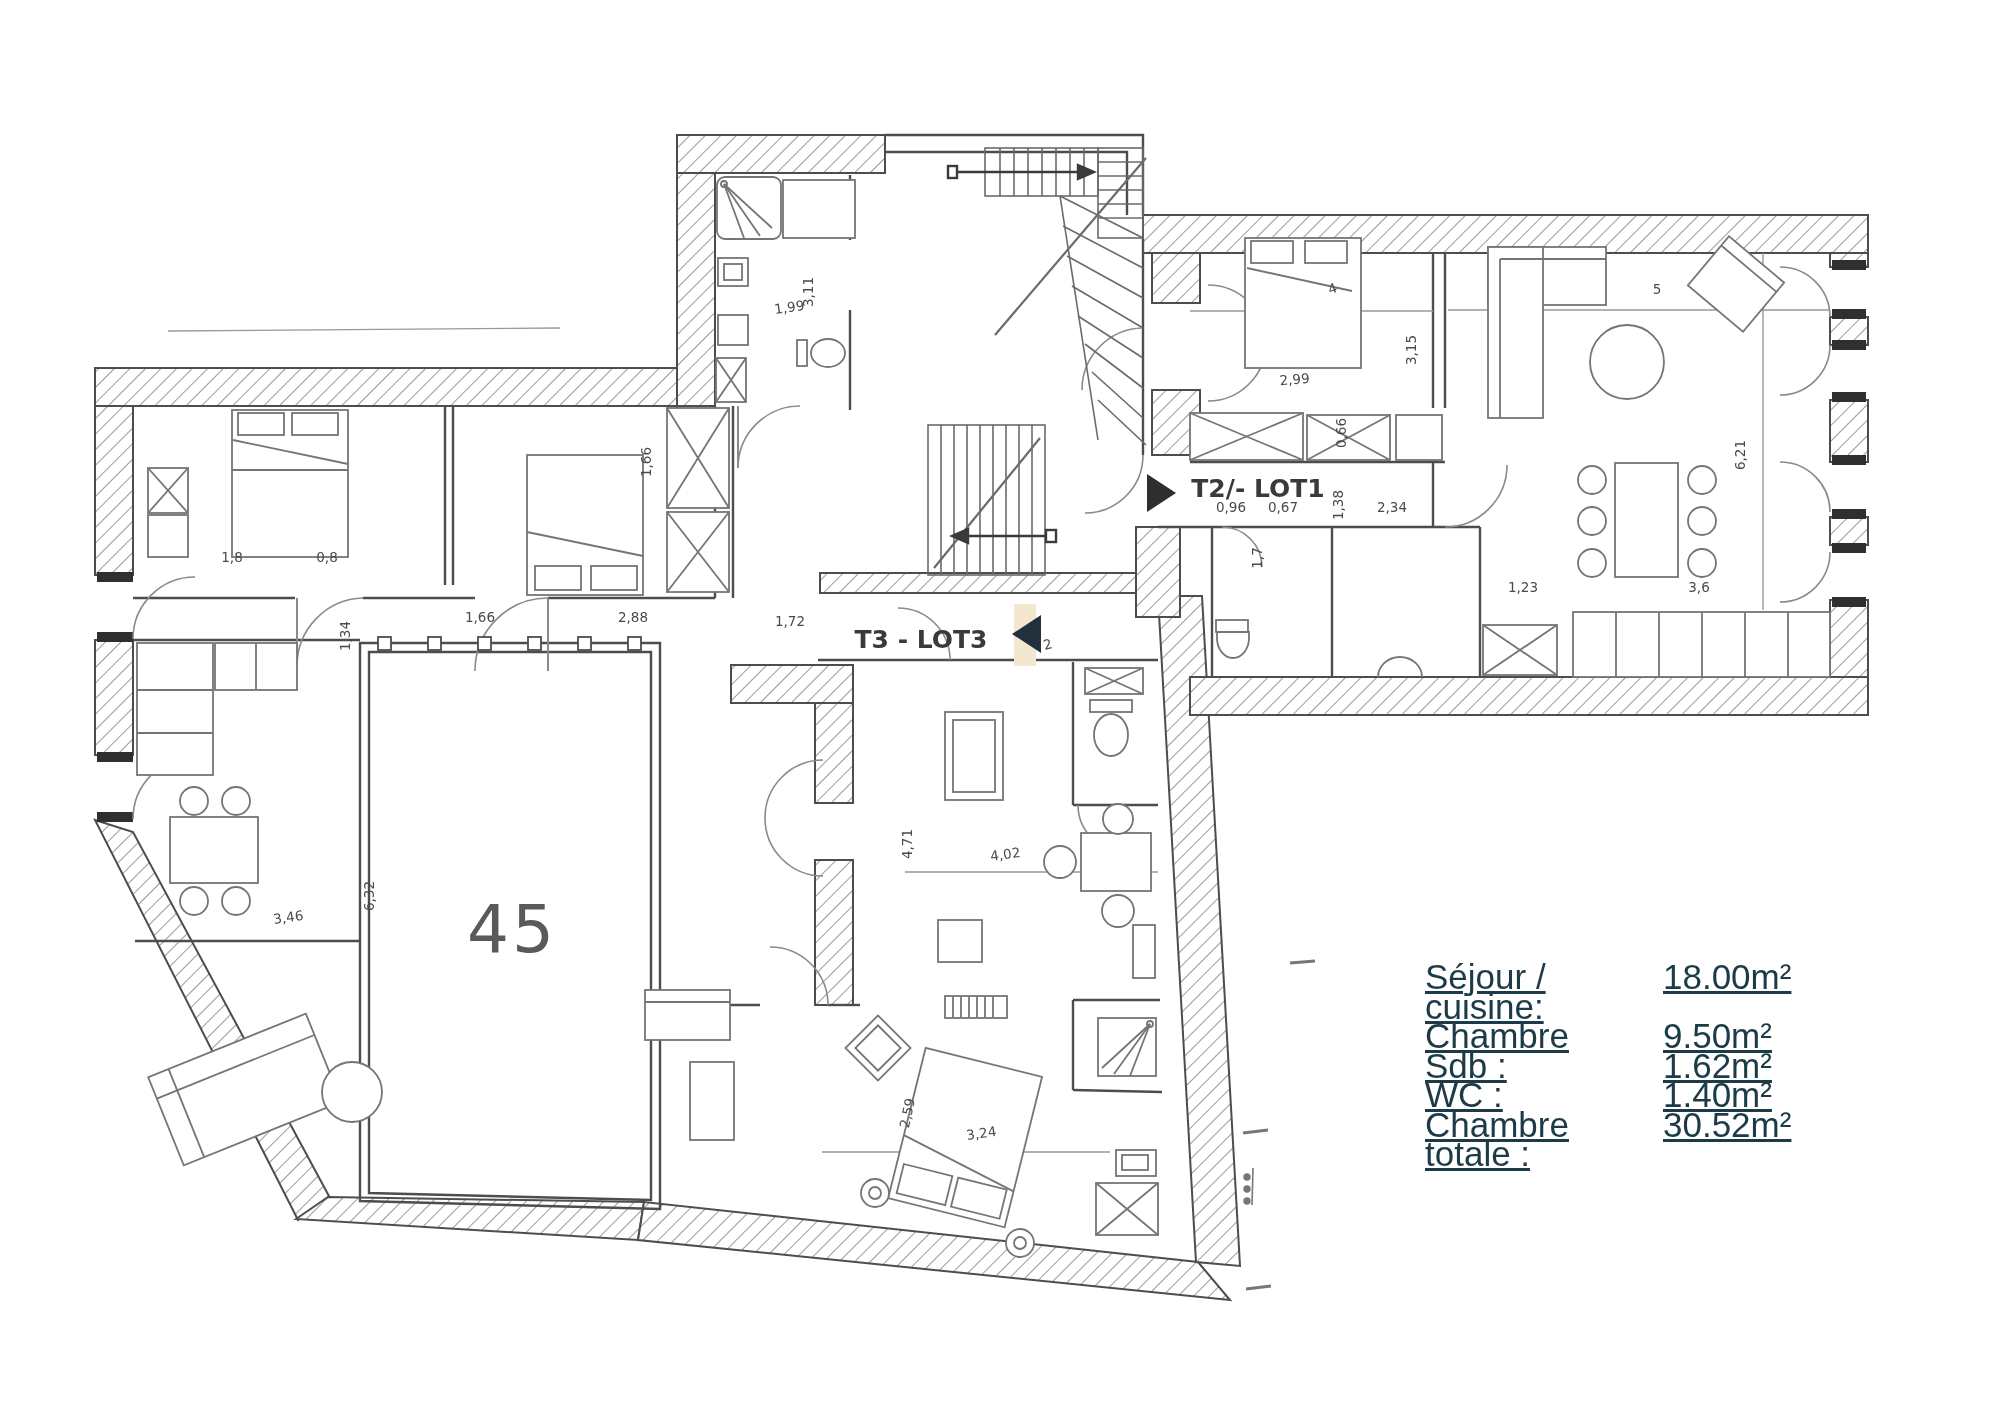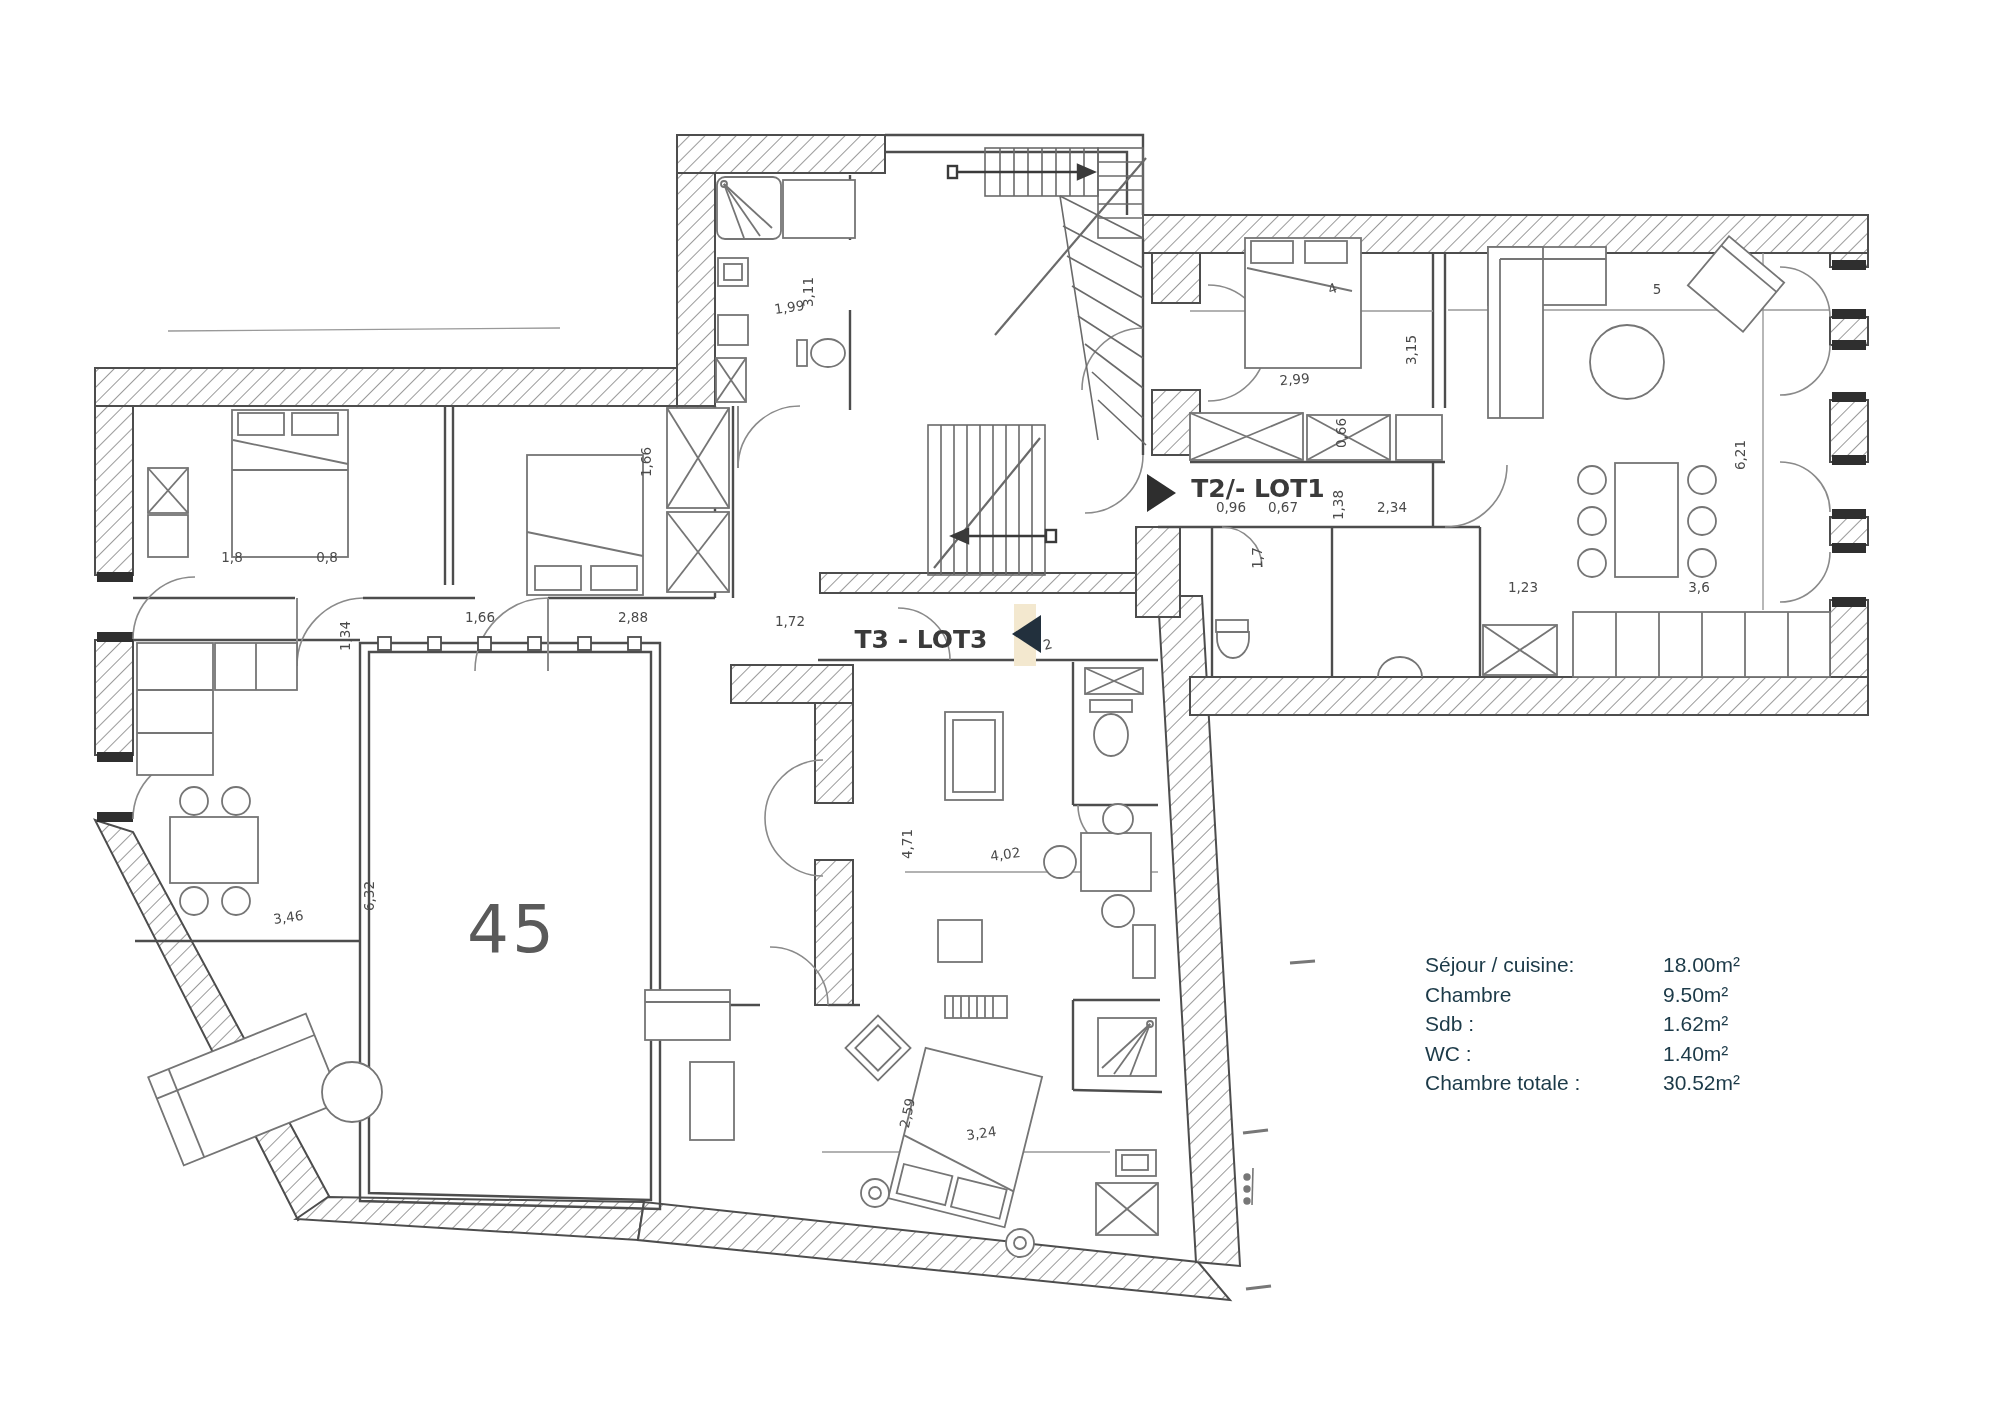--- a/index.html
+++ b/index.html
@@ -2,22 +2,22 @@
 <html><head>
 <meta charset="utf-8">
 <style>
   html,body{margin:0;padding:0;background:#ffffff;}
   body{width:2000px;height:1423px;position:relative;overflow:hidden;
        font-family:"Liberation Sans",sans-serif;}
   svg{position:absolute;top:0;left:0;}
   .legend{position:absolute;left:1425px;top:948px;width:560px;color:#1c3a48;}
   .legend-title{font-size:62px;font-weight:300;letter-spacing:1px;color:#1c3a48;
                 font-family:"Liberation Sans",sans-serif;}
-  .legend-rows{margin-top:2px;display:grid;grid-template-columns:238px auto;
-               font-size:21px;line-height:29.5px;color:#1c3a48;}
+  .legend-rows{margin-top:14px;display:grid;grid-template-columns:238px auto;
+               font-size:35px;line-height:29.5px;color:#1c3a48;text-decoration:underline;}
   .legend-rows .lab{grid-column:1;}
   .legend-rows .val{grid-column:2;}
   .dim{font-size:13.5px;fill:#4a4a4a;}
   .unit-label{fill:#3a3a3a;font-weight:bold;}
   .room-number{fill:#5a5a5a;letter-spacing:3px;}
   text{font-family:"DejaVu Sans",sans-serif;}
 </style>
 </head>
 <body>
 

